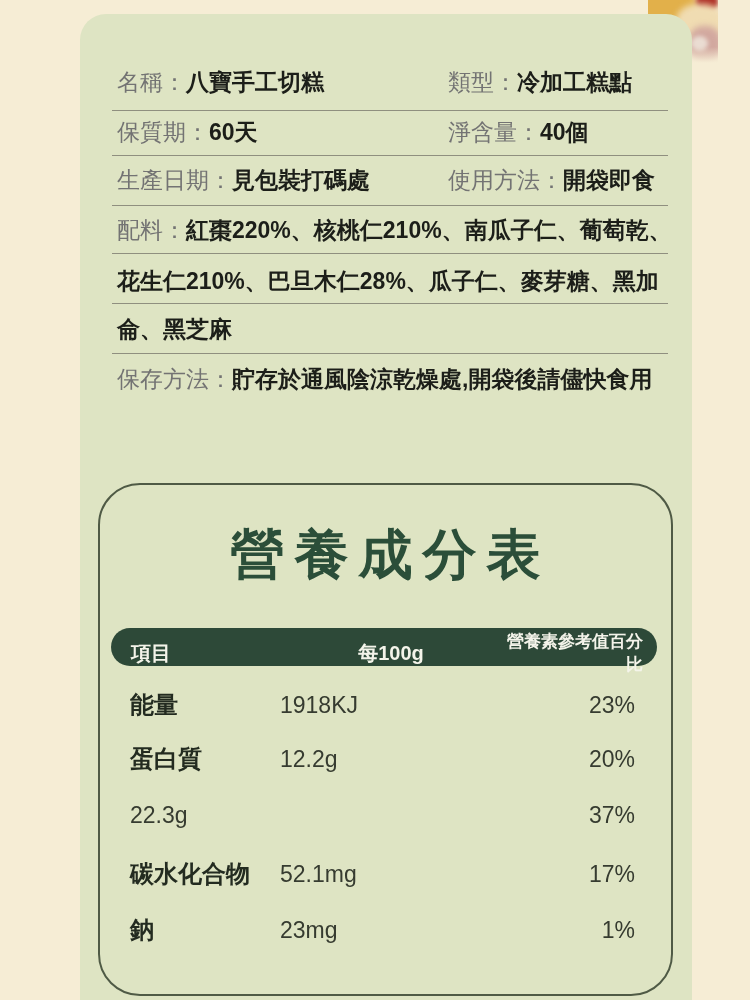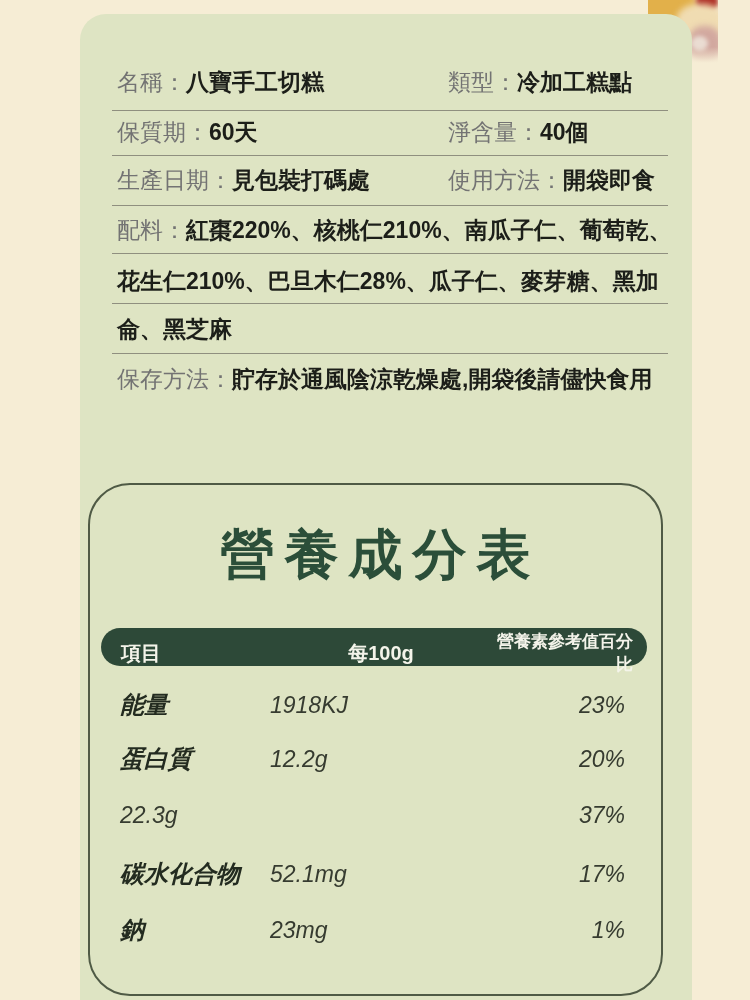--- a/index.html
+++ b/index.html
@@ -35,40 +35,40 @@
   .divider{position:absolute;left:32px;width:556px;height:0;border-top:1px solid #8f8f7f;}
 
   .t-r1{top:52px;} .t-r2{top:102px;} .t-r3{top:150px;}
   .t-i1{top:200px;} .t-i2{top:251px;} .t-i3{top:299px;} .t-st{top:349px;}
   .d1{top:96px;} .d2{top:141px;} .d3{top:191px;}
   .d4{top:239px;} .d5{top:289px;} .d6{top:339px;}
   .t-i1,.t-i2,.t-i3,.t-st{left:37px;}
 
   
   .npanel{
-    position:absolute;left:8px;top:469px;width:575px;height:513px;
+    position:absolute;left:18px;top:469px;width:575px;height:513px;
     box-sizing:border-box;border:2px solid #4f5a45;border-radius:42px;
   }
   .ntitle{
     position:absolute;top:36px;left:0;width:100%;text-align:center;
     font-size:54px;line-height:66px;font-weight:700;color:#2b4e39;
     letter-spacing:10px;text-indent:10px;white-space:nowrap;
   }
   .npill{
     position:absolute;left:11px;top:143px;width:546px;height:38px;
     background:#2d4938;border-radius:19px;display:flex;align-items:center;
     box-sizing:border-box;padding:12px 14px 0 20px;color:#f4f4ea;
   }
   .ph-item{flex:0 0 150px;font-size:20px;font-weight:700;text-align:left;}
   .ph-qty{flex:0 0 220px;font-size:20px;font-weight:700;text-align:center;}
   .ph-ref{flex:1 1 auto;font-size:17px;font-weight:700;text-align:right;}
 
   .nrow{
     position:absolute;left:30px;width:505px;height:36px;
-    display:flex;align-items:center;font-style:italic;
+    display:flex;align-items:center;
   }
   .nr-label{flex:0 0 150px;font-size:24px;font-weight:700;color:#232b20;text-align:left;}
   .nr-value{flex:0 0 230px;font-size:23px;font-weight:400;color:#363b30;text-align:left;}
   .nr-pct{flex:1 1 auto;font-size:23px;font-weight:400;color:#363b30;text-align:right;}
   .nr1{top:202px;} .nr2{top:256px;} .nr3{top:312px;} .nr4{top:371px;} .nr5{top:427px;}
 </style>
 </head>
 <body>
 
 <div class="stage">

